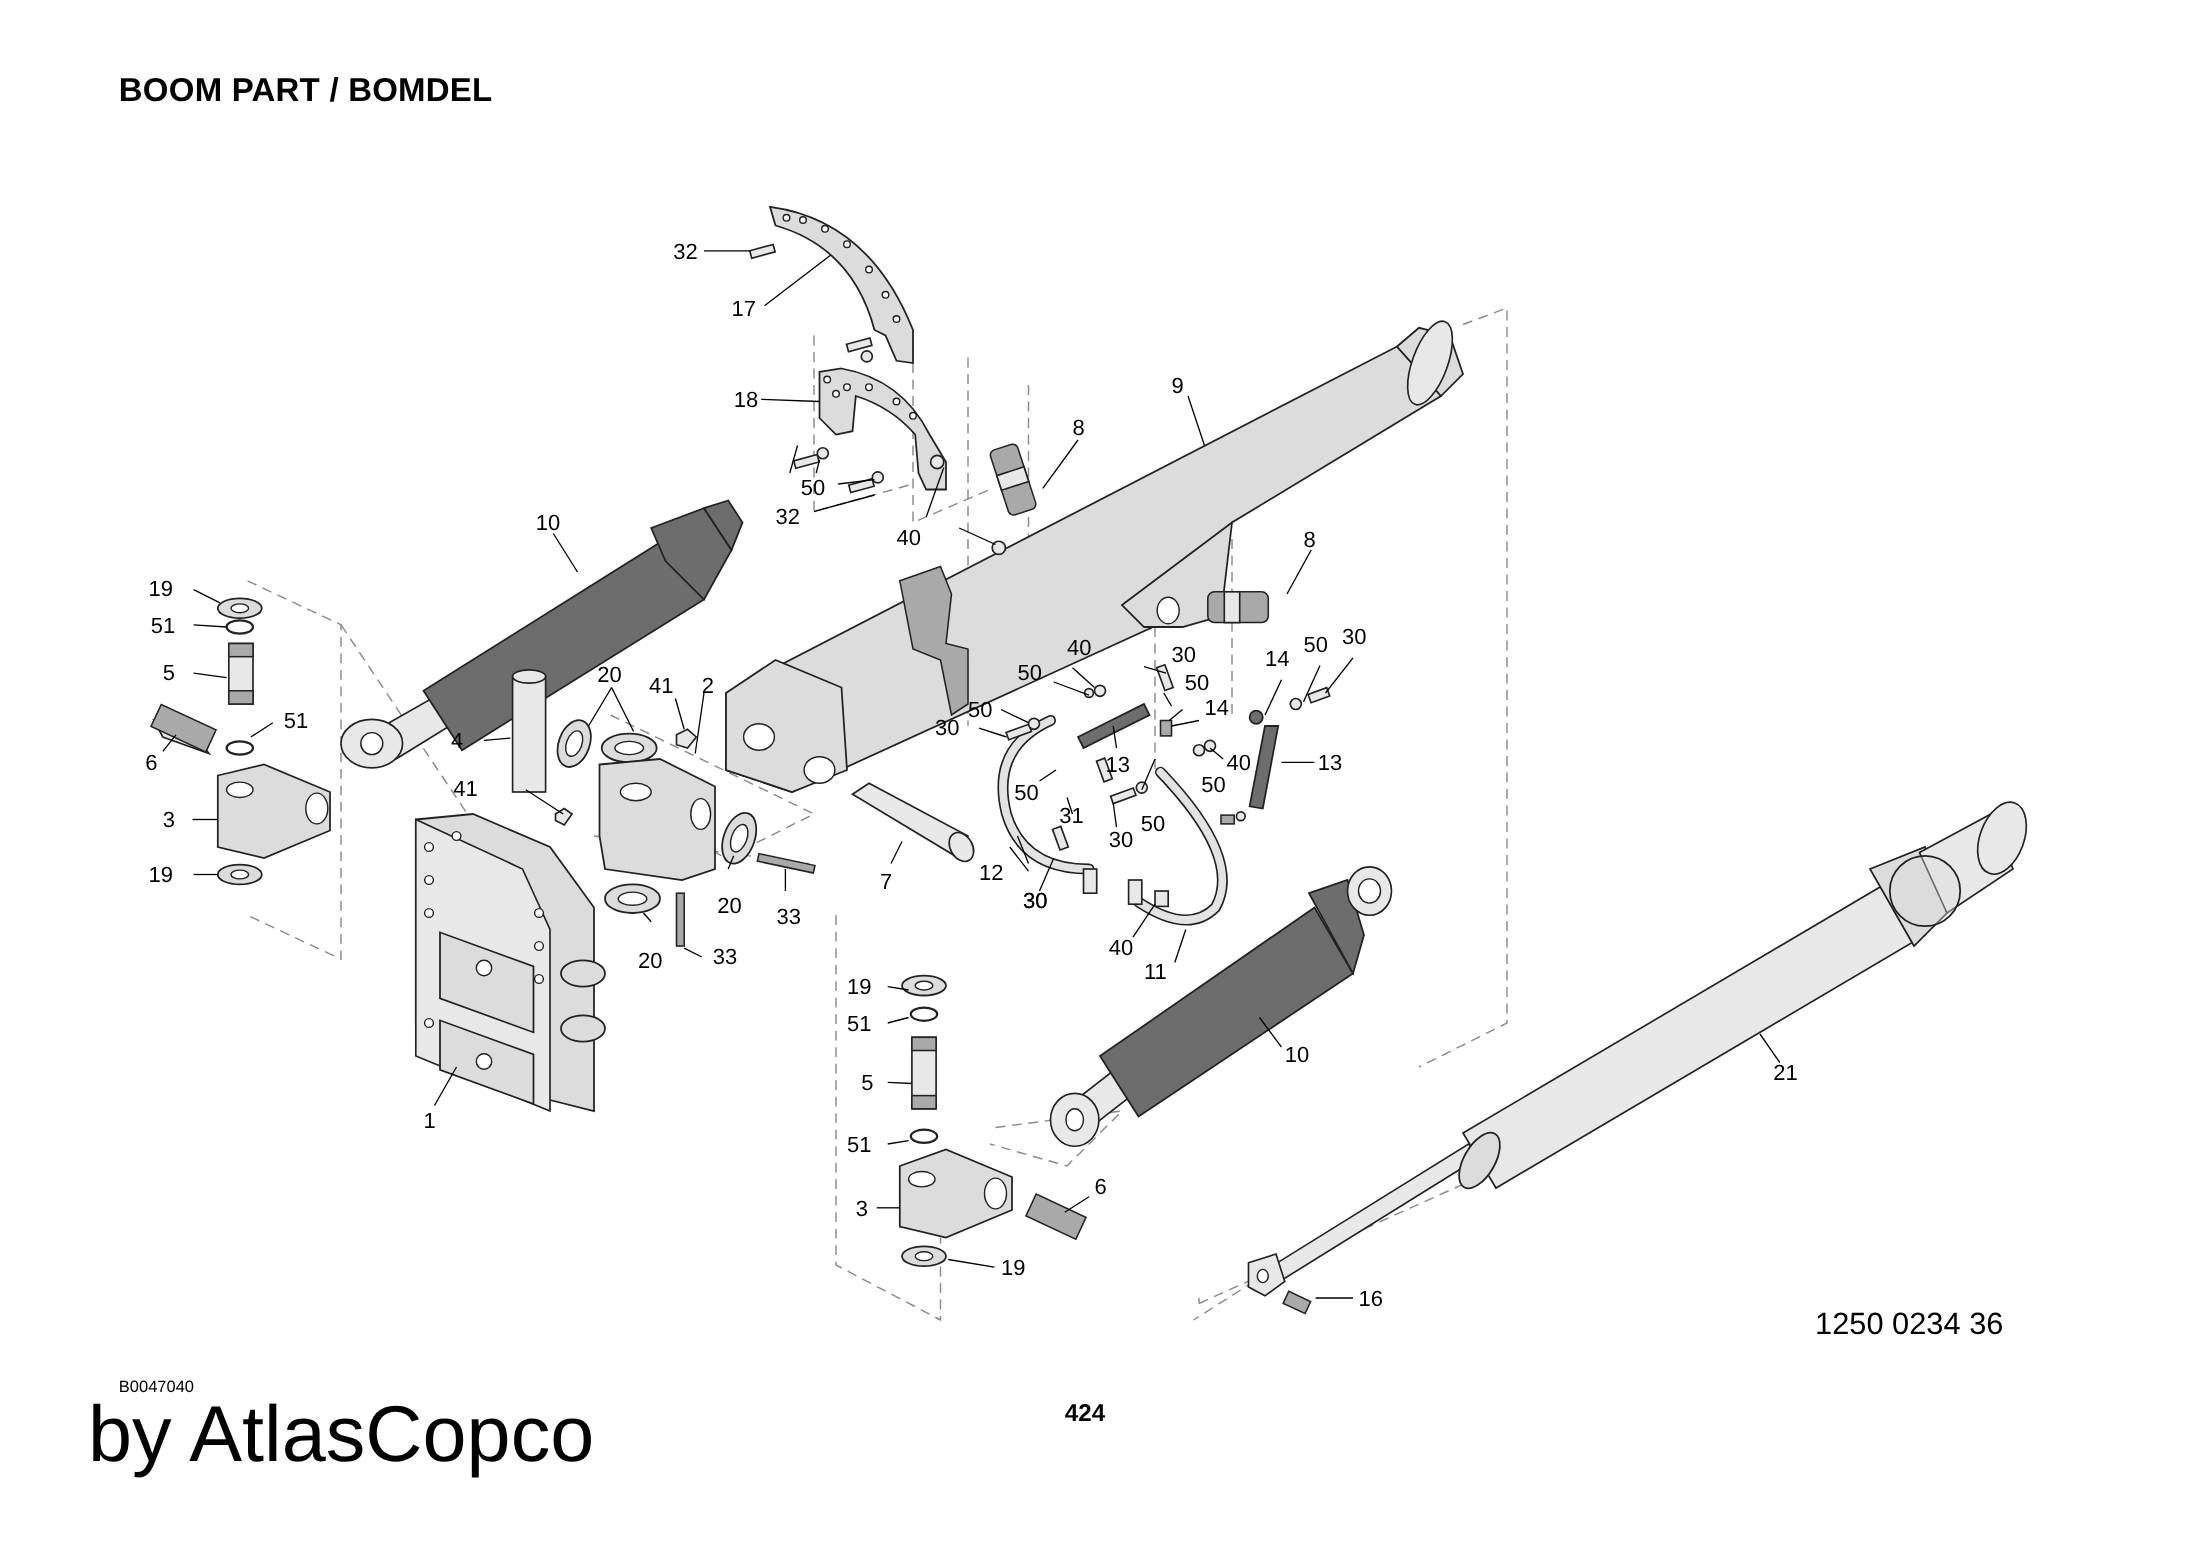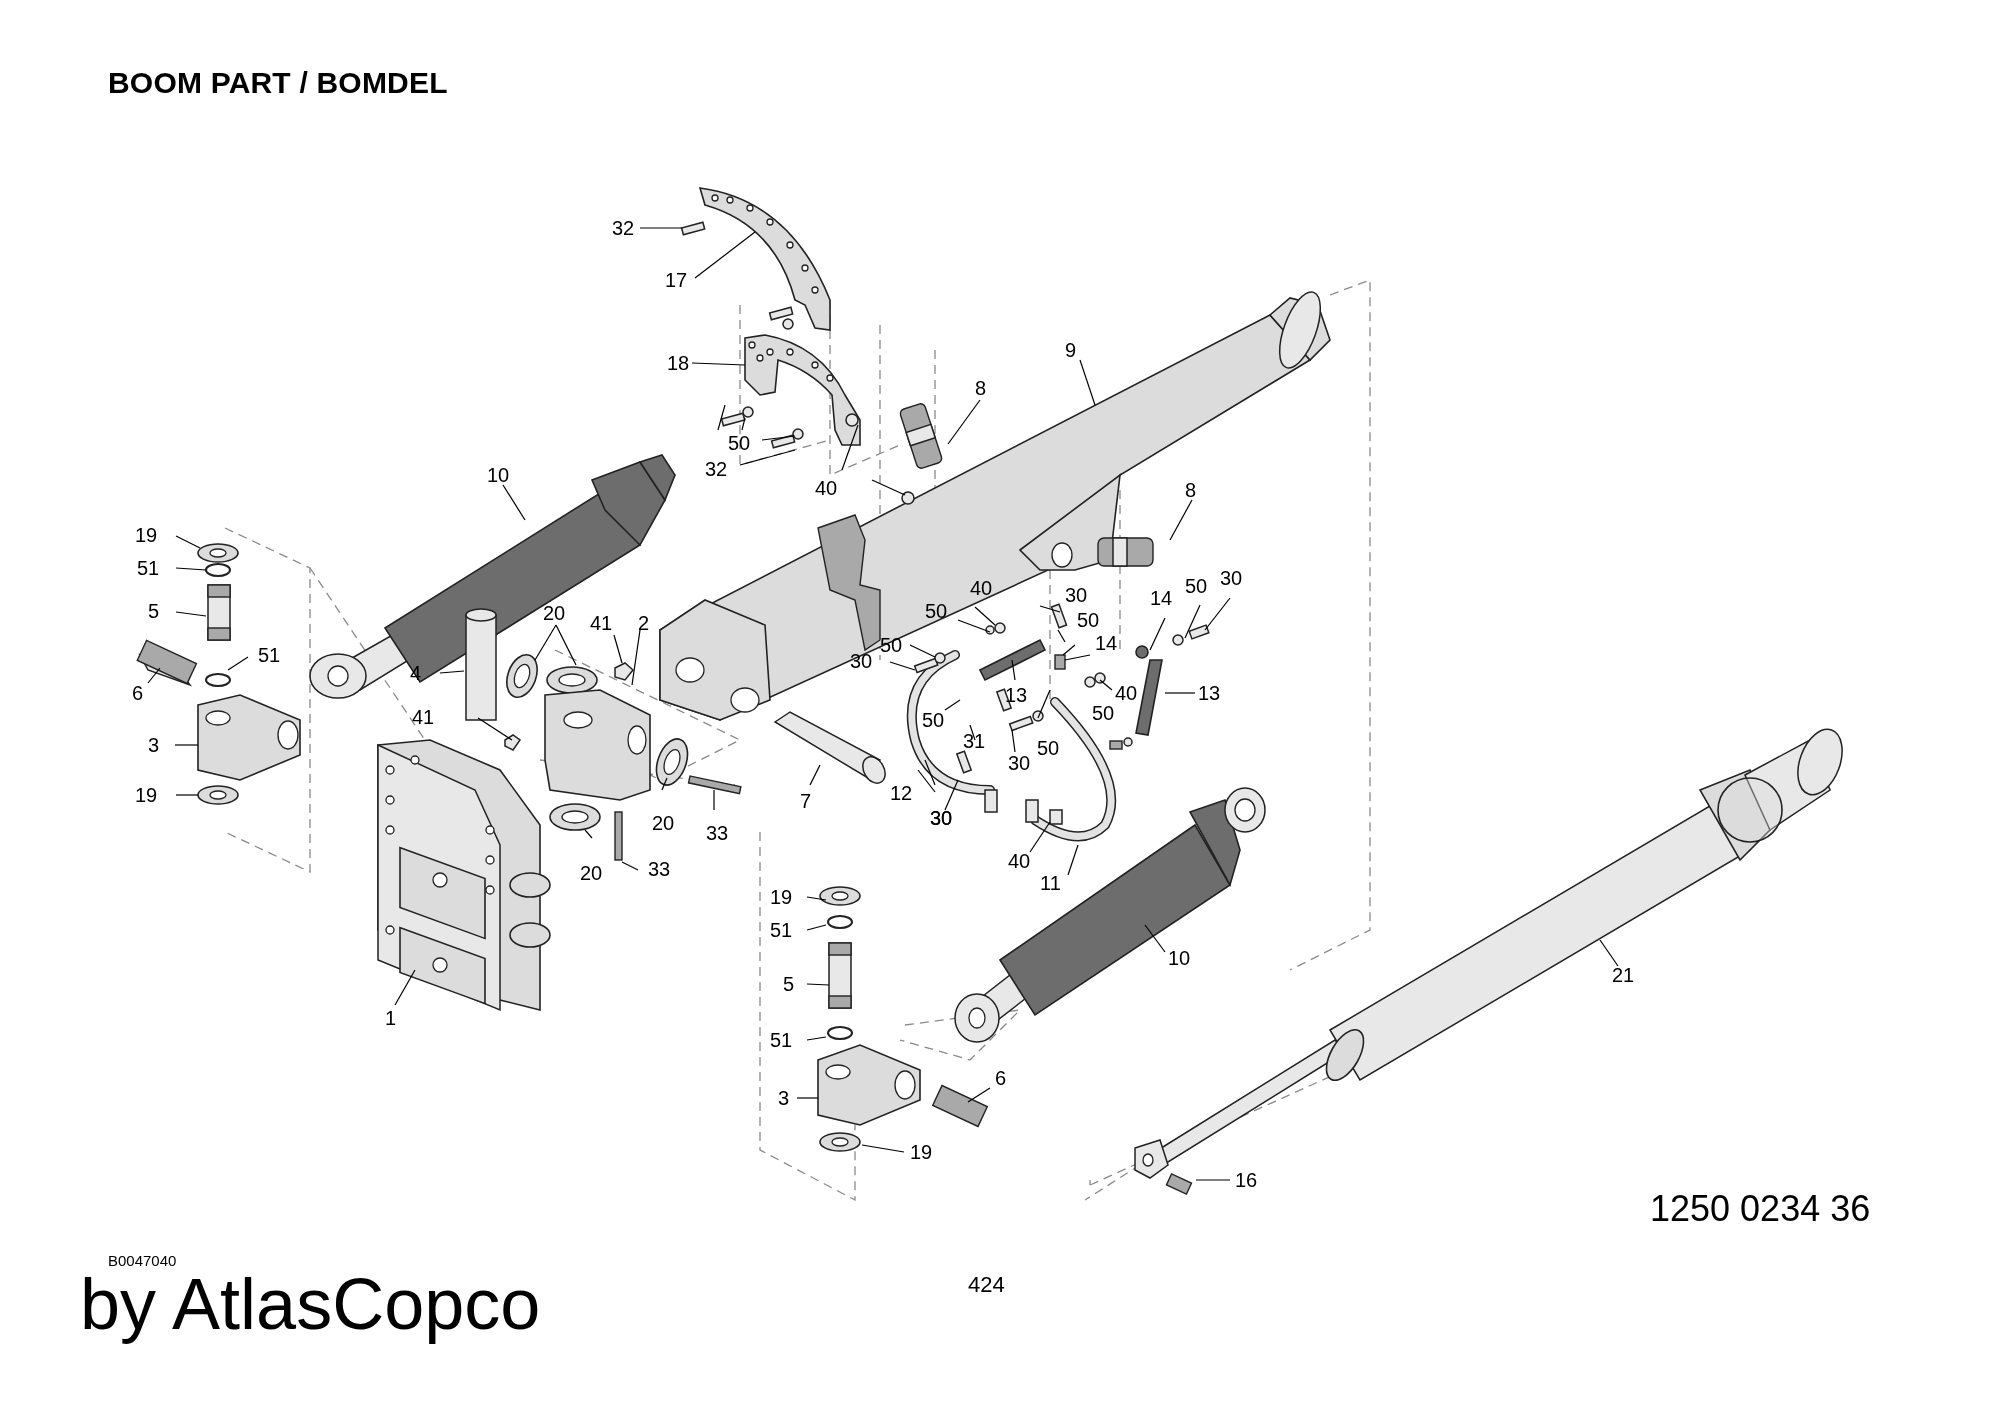--- a/index.html
+++ b/index.html
@@ -1,21 +1,21 @@
 <!DOCTYPE html>
 <html><head>
 <meta charset="utf-8">
 <style>
   html, body { margin: 0; padding: 0; background: #ffffff; }
   body { width: 2000px; height: 1414px; position: relative; overflow: hidden; font-family: "Liberation Sans", sans-serif; color: #000; }
   .title { position: absolute; left: 108px; top: 66px; font-size: 30px; font-weight: bold; letter-spacing: 0.2px; }
   .doc-code { position: absolute; left: 108px; top: 1252px; font-size: 15px; }
   .brand { position: absolute; left: 80px; top: 1268px; font-size: 72px; line-height: 1; }
-  .page-num { position: absolute; left: 968px; top: 1272px; font-size: 22px; }
-  .part-num { position: absolute; left: 1650px; top: 1188px; font-size: 36px; text-align: center; }
+  .page-num { position: absolute; left: 968px; top: 1272px; font-size: 22px; font-weight: bold; }
+  .part-num { position: absolute; left: 1650px; top: 1188px; font-size: 28px; text-align: center; }
   svg.diagram { position: absolute; left: 0; top: 0; }
   .lbl { font-family: "Liberation Sans", sans-serif; font-size: 20px; fill: #000; }
   .leader { stroke: #000; stroke-width: 1.2; fill: none; }
   .dash { stroke: #8a8a8a; stroke-width: 1.3; fill: none; stroke-dasharray: 9 6; }
   .part-light { fill: #dcdcdc; stroke: #222; stroke-width: 1.6; }
   .part-lighter { fill: #e8e8e8; stroke: #222; stroke-width: 1.5; }
   .part-dark { fill: #6d6d6d; stroke: #222; stroke-width: 1.6; }
   .part-mid { fill: #a9a9a9; stroke: #222; stroke-width: 1.4; }
   .hole { fill: #ffffff; stroke: #222; stroke-width: 1.3; }
 </style>

